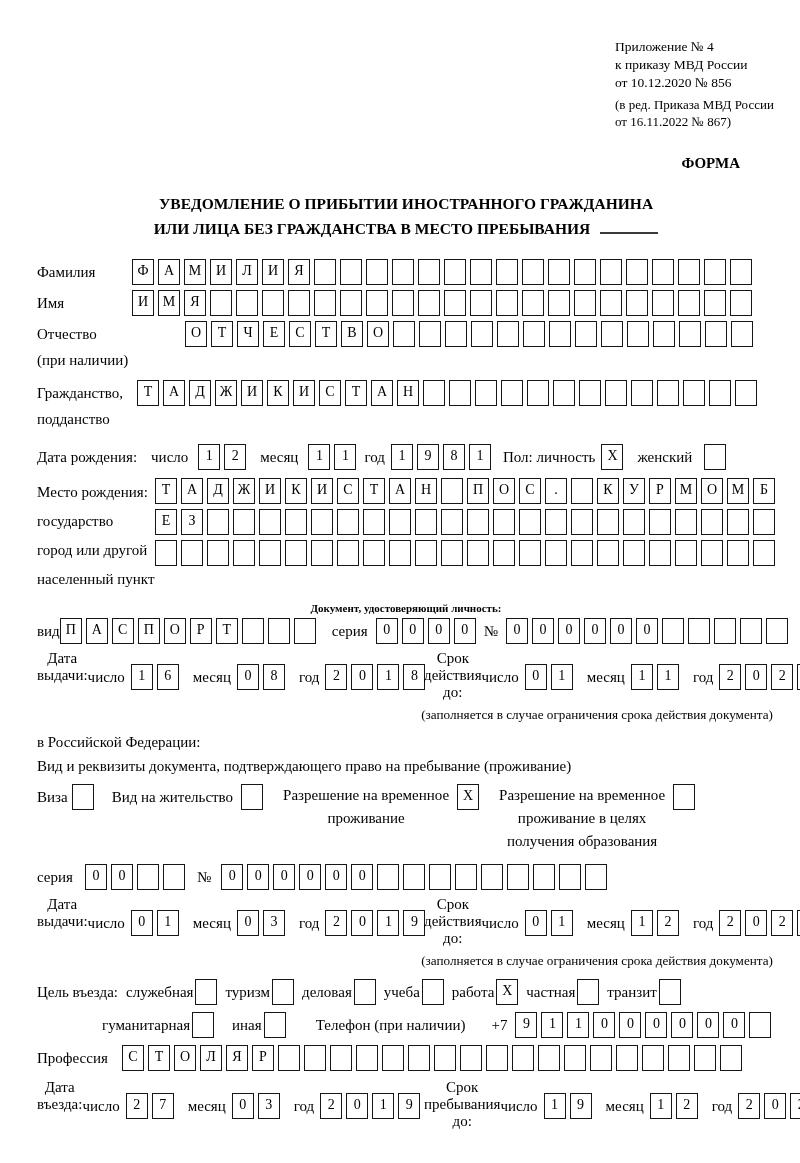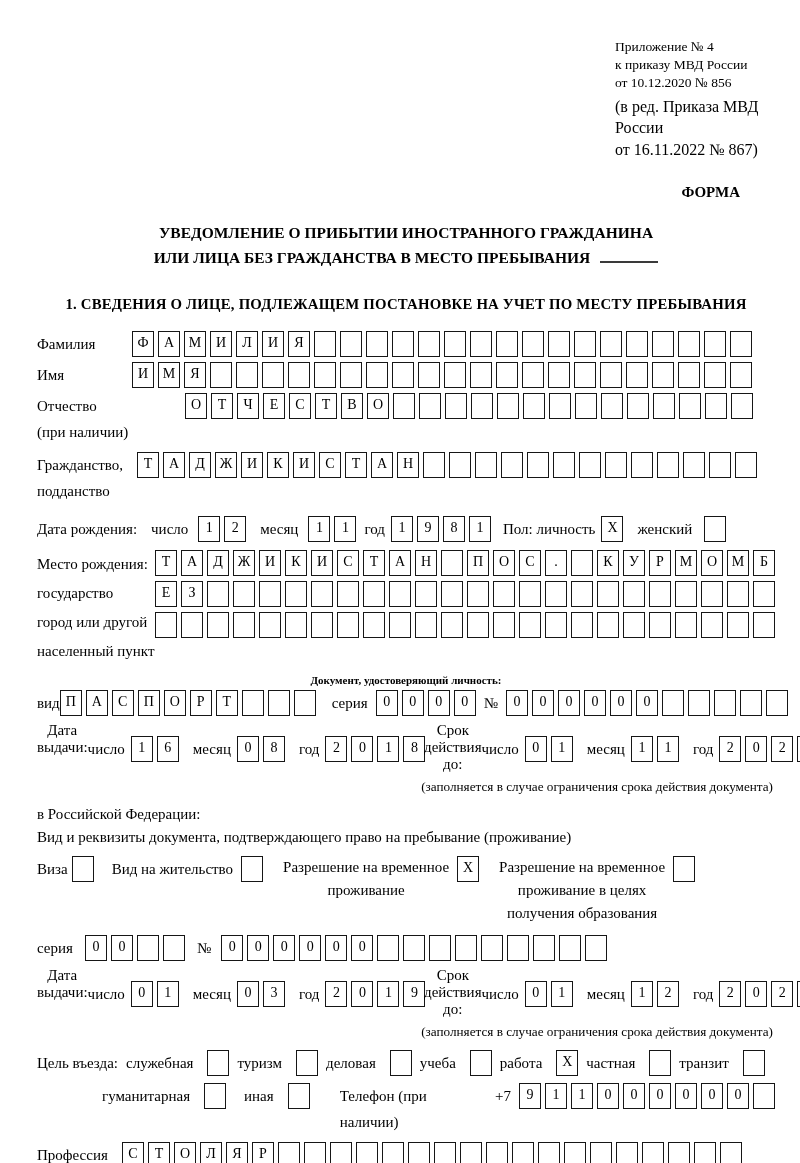--- a/index.html
+++ b/index.html
@@ -2,21 +2,21 @@
 <html><head>
 <meta charset="utf-8">
 <style>
   html,body{margin:0;padding:0;background:#fff;}
   body{width:800px;height:1163px;overflow:hidden;color:#000;
        font-family:"Liberation Serif",serif;font-size:15px;}
   .sheet{padding:38px 25px 0 37px;box-sizing:border-box;width:800px;}
 
   
   .appendix{margin-left:578px;font-size:13.5px;line-height:1.35;}
-  .appendix .ap-note{font-size:16px;margin-top:3px;line-height:1.35;}
+  .appendix .ap-note{font-size:13px;margin-top:3px;line-height:1.35;}
   .forma{text-align:right;margin:24px 35px 0 0;font-weight:bold;font-size:15px;}
 
   .title{text-align:center;font-weight:bold;font-size:15.5px;margin-top:20px;line-height:1.6;}
   .blank-line{display:inline-block;width:58px;border-bottom:2.5px solid #3a3a3a;height:2px;margin-left:10px;}
   .section-heading{text-align:center;font-weight:bold;font-size:14.8px;margin-top:25px;letter-spacing:.2px;}
 
   
   .frow{display:flex;align-items:flex-start;margin-top:5px;}
   .flabel{flex:none;line-height:26px;}
   .cells{display:inline-flex;gap:4px;flex-wrap:nowrap;vertical-align:top;}
@@ -42,21 +42,21 @@
   .textline{margin-top:8px;line-height:1.55;}
 
   
   .opts{display:flex;align-items:flex-start;margin-top:6px;gap:14px;}
   .opt{display:flex;align-items:flex-start;gap:8px;}
   .opt .olabel{line-height:26px;}
   .opt .olabel.multi{text-align:center;line-height:1.55;}
 
   
   .purpose-row{display:flex;align-items:flex-start;margin-top:10px;gap:8px;flex-wrap:nowrap;}
-  .pair{display:flex;align-items:flex-start;gap:14px;}
+  .pair{display:flex;align-items:flex-start;gap:2px;}
   .pair .plabel{line-height:26px;}
 
   .phone-row{display:flex;align-items:flex-start;margin-top:7px;gap:8px;}
 </style>
 </head>
 <body>
 
 <div class="sheet">
 
   <div class="appendix">
@@ -71,21 +71,20 @@
 
   <div class="forma">ФОРМА</div>
 
   <div class="title">
     <div>УВЕДОМЛЕНИЕ О ПРИБЫТИИ ИНОСТРАННОГО ГРАЖДАНИНА</div>
     <div>
       <span>ИЛИ ЛИЦА БЕЗ ГРАЖДАНСТВА В МЕСТО ПРЕБЫВАНИЯ</span><span class="blank-line"></span>
     </div>
   </div>
 
-  <div class="section-heading">1. СВЕДЕНИЯ О ЛИЦЕ, ПОДЛЕЖАЩЕМ ПОСТАНОВКЕ НА УЧЕТ ПО МЕСТУ ПРЕБЫВАНИЯ</div>
 
   <div class="frow" style="margin-top:18px;">
     <span class="flabel w95">Фамилия</span>
     <span class="cells">
         <span class="cell">Ф</span>
         <span class="cell">А</span>
         <span class="cell">М</span>
         <span class="cell">И</span>
         <span class="cell">Л</span>
         <span class="cell">И</span>

